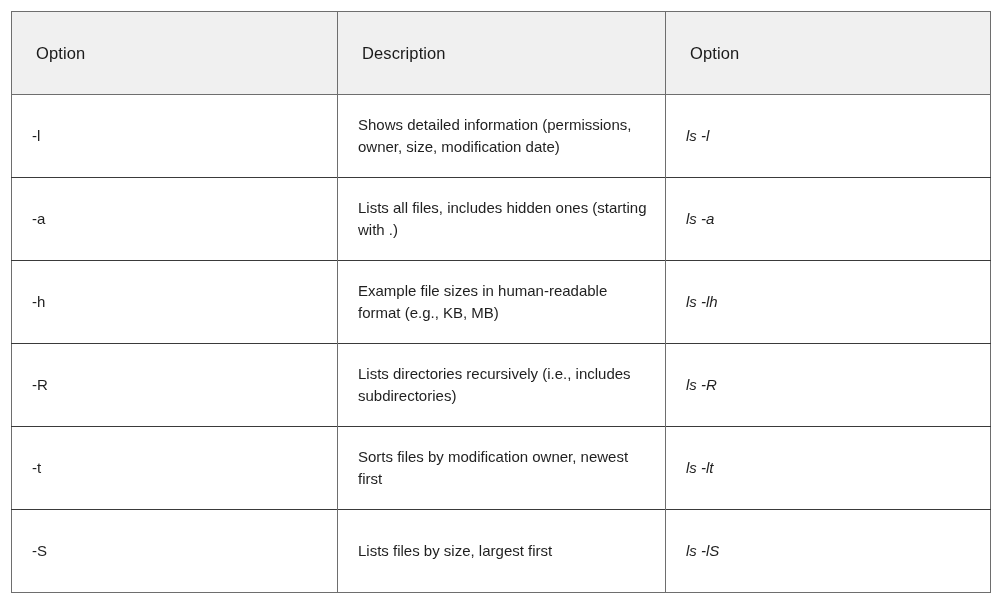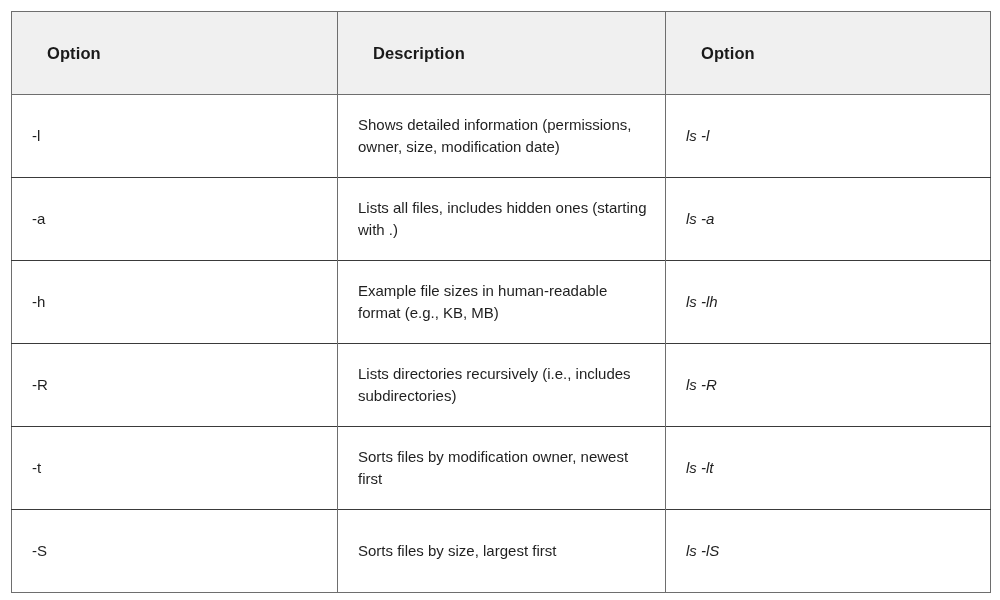--- a/index.html
+++ b/index.html
@@ -43,24 +43,24 @@
   table.options-table col.col-option    { width: 326px; }
   table.options-table col.col-desc      { width: 328px; }
   table.options-table col.col-example   { width: 325px; }
 
   table.options-table thead th {
     background: #f0f0f0;
     border-right: 1px solid #6e6e6e;
     border-bottom: 1px solid #6e6e6e;
     text-align: left;
     vertical-align: middle;
-    padding: 0 0 0 35px;
+    padding: 0 0 0 24px;
     height: 82px;
     font-size: 16.5px;
-    font-weight: bold;
+    font-weight: normal;
     color: #1a1a1a;
     letter-spacing: 0.1px;
   }
   table.options-table thead th:last-child {
     border-right: none;
   }
 
   table.options-table tbody td {
     border-right: 1px solid #6e6e6e;
     border-top: 1px solid #3a3a3a;
@@ -129,19 +129,19 @@
           <td class="cell-desc">Lists directories recursively (i.e., includes subdirectories)</td>
           <td class="cell-example">ls -R</td>
         </tr>
         <tr>
           <td class="cell-option">-t</td>
           <td class="cell-desc">Sorts files by modification owner, newest first</td>
           <td class="cell-example">ls -lt</td>
         </tr>
         <tr>
           <td class="cell-option">-S</td>
-          <td class="cell-desc">Sorts files by size, largest first</td>
+          <td class="cell-desc">Lists files by size, largest first</td>
           <td class="cell-example">ls -lS</td>
         </tr>
       </tbody>
     </table>
   </div>
 </div>
 
 </body></html>

